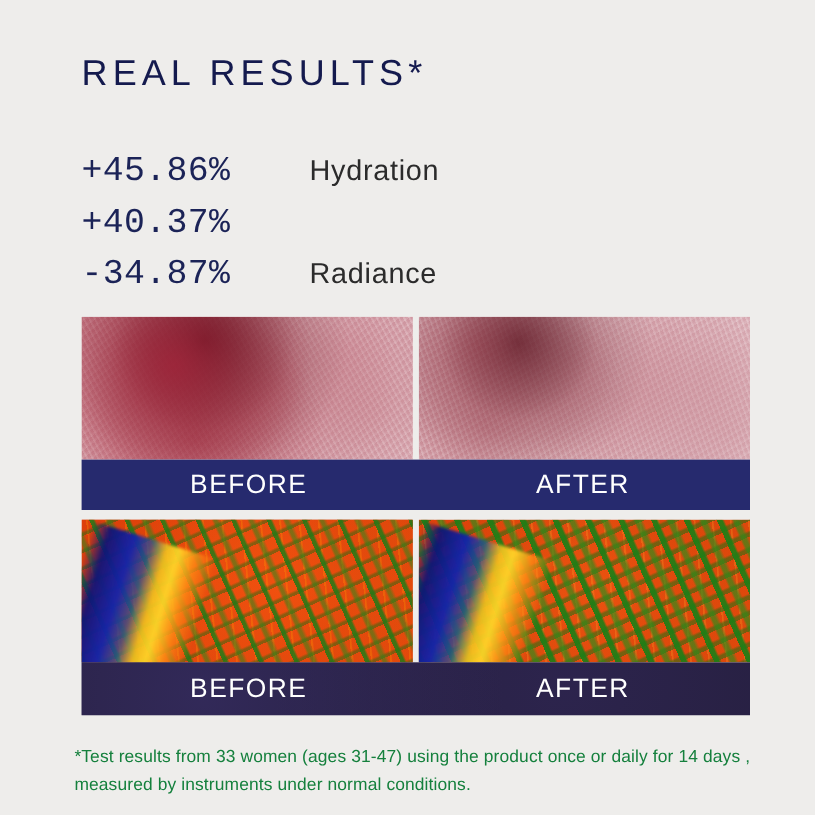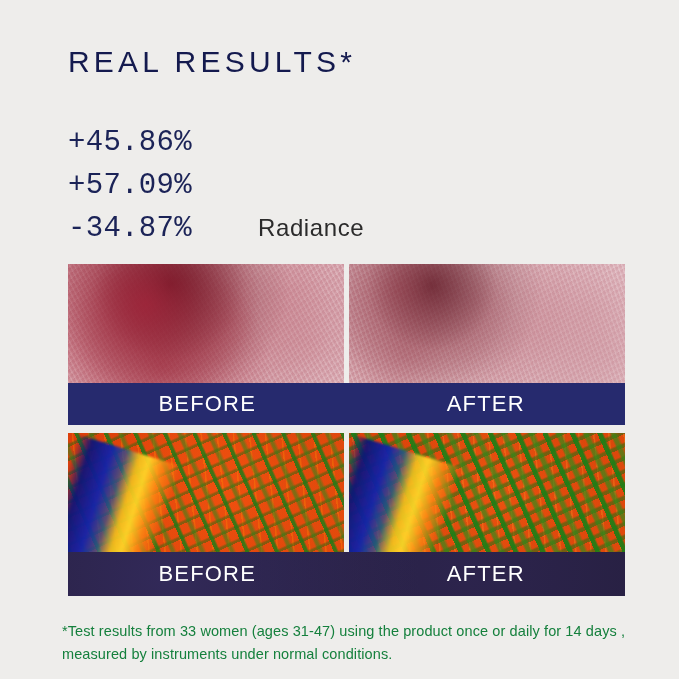--- a/index.html
+++ b/index.html
@@ -236,24 +236,25 @@
 <body>
 
 <div class="page">
 
   <div class="title">REAL RESULTS*</div>
 
   <div class="stats">
 
     <div class="stat-row">
       <div class="stat-value">+45.86%</div>
+      <div class="stat-label">Hydration</div>
     </div>
 
     <div class="stat-row">
-      <div class="stat-value">+57.09%</div>
+      <div class="stat-value">+40.37%</div>
     </div>
 
     <div class="stat-row">
       <div class="stat-value">-34.87%</div>
       <div class="stat-label">Radiance</div>
     </div>
 
   </div>
 
   <div class="panels">

